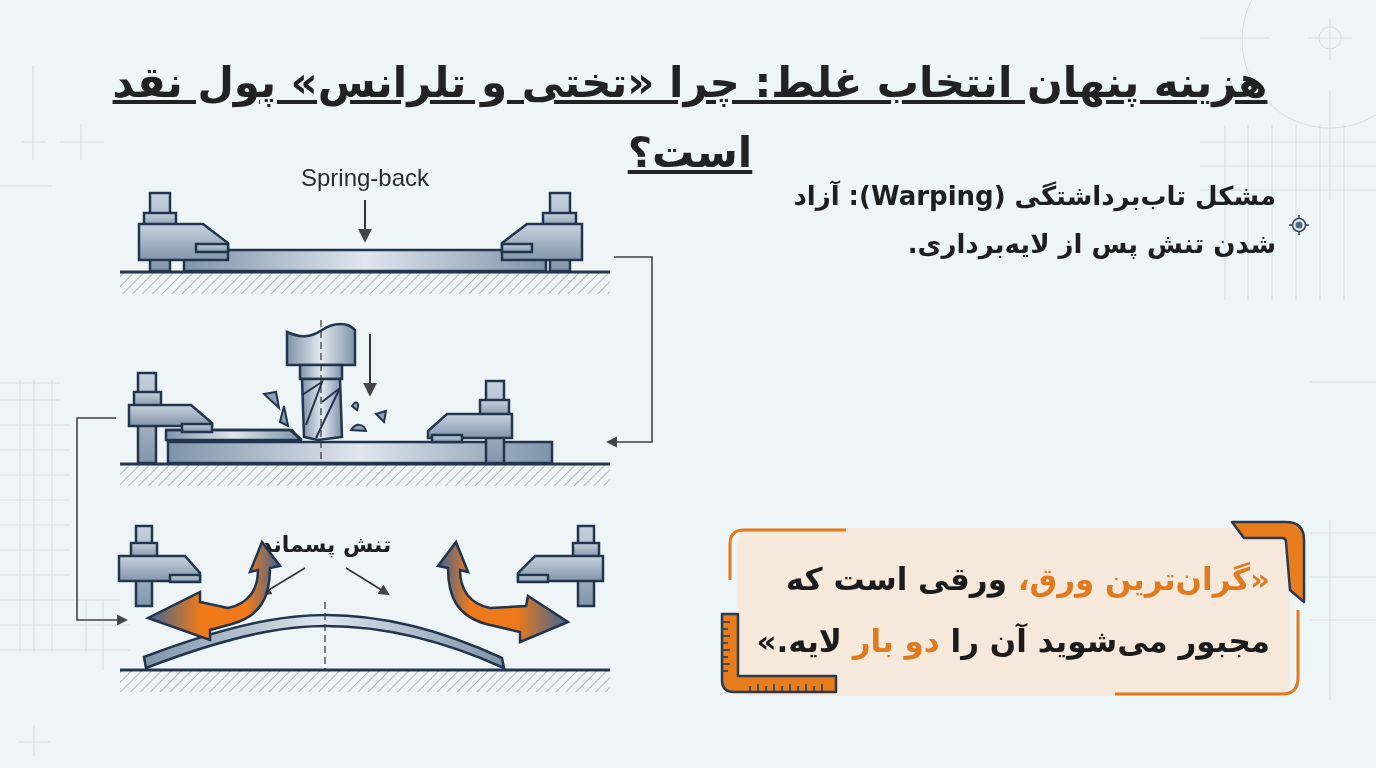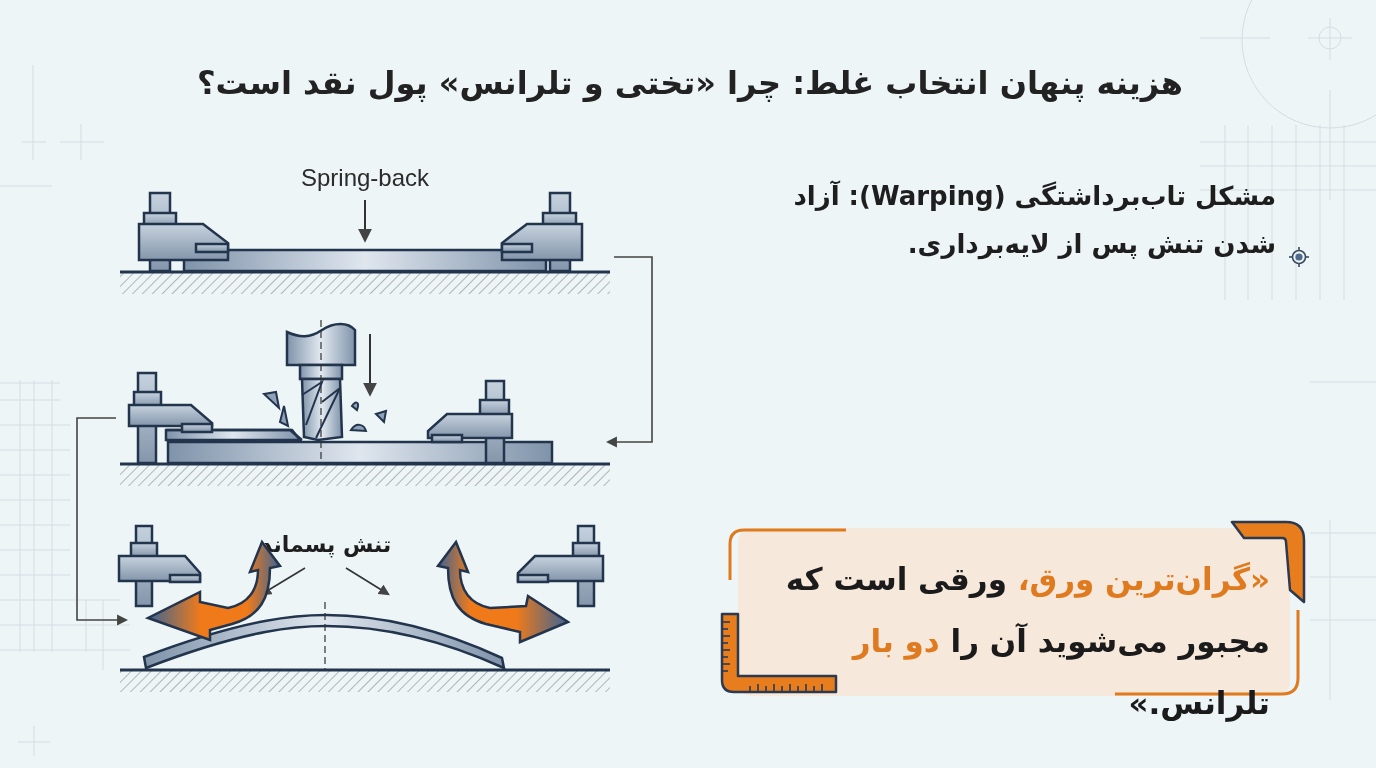--- a/index.html
+++ b/index.html
@@ -7,30 +7,30 @@
     body {
       background: #eef5f7;
       font-family: "DejaVu Sans", sans-serif;
       position: relative;
       color: #1e1e1e;
     }
     .bg-grid { position: absolute; inset: 0; pointer-events: none; }
     .title {
       position: absolute; left: 80px; top: 48px; width: 1220px; height: 70px;
       direction: rtl; text-align: center;
-      font-size: 32px; font-weight: bold; color: #222;
-      letter-spacing: -0.5px; line-height: 70px;
+      font-size: 42px; font-weight: bold; color: #222;
+      letter-spacing: -0.5px; line-height: 70px; text-decoration: underline;
     }
     .diagram { position: absolute; left: 0; top: 0; width: 700px; height: 768px; }
     .bullets {
       position: absolute; left: 730px; top: 172px; width: 580px;
       direction: rtl;
     }
     .bullet {
-      display: flex; align-items: flex-end; gap: 12px; margin-bottom: 18px;
+      display: flex; align-items: center; gap: 12px; margin-bottom: 18px;
     }
     .bullet-icon { width: 22px; height: 22px; flex: 0 0 22px; margin-top: 10px; }
     .bullet-text {
       font-size: 26px; font-weight: bold; line-height: 48px; color: #1e1e1e;
       text-align: right; width: 540px;
     }
     .quote-box {
       position: absolute; left: 720px; top: 518px; width: 590px; height: 180px;
     }
     .quote-bg {
@@ -289,14 +289,14 @@
         <line x1="54" y1="174" x2="54" y2="166"></line>
         <line x1="62" y1="174" x2="62" y2="168"></line>
         <line x1="70" y1="174" x2="70" y2="166"></line>
         <line x1="78" y1="174" x2="78" y2="168"></line>
         <line x1="86" y1="174" x2="86" y2="166"></line>
         <line x1="94" y1="174" x2="94" y2="168"></line>
         <line x1="102" y1="174" x2="102" y2="166"></line>
       </g>
     </g>
   </svg>
-  <div class="quote-text"><span class="hl">«</span><span class="hl">گران‌ترین ورق،</span><span> ورقی است که مجبور می‌شوید آن را </span><span class="hl">دو بار</span><span> تلرانس.»</span></div>
+  <div class="quote-text"><span class="hl">«</span><span class="hl">گران‌ترین ورق،</span><span> ورقی است که مجبور می‌شوید آن را </span><span class="hl">دو بار</span><span> لایه.»</span></div>
 </div>
 
 </body></html>

